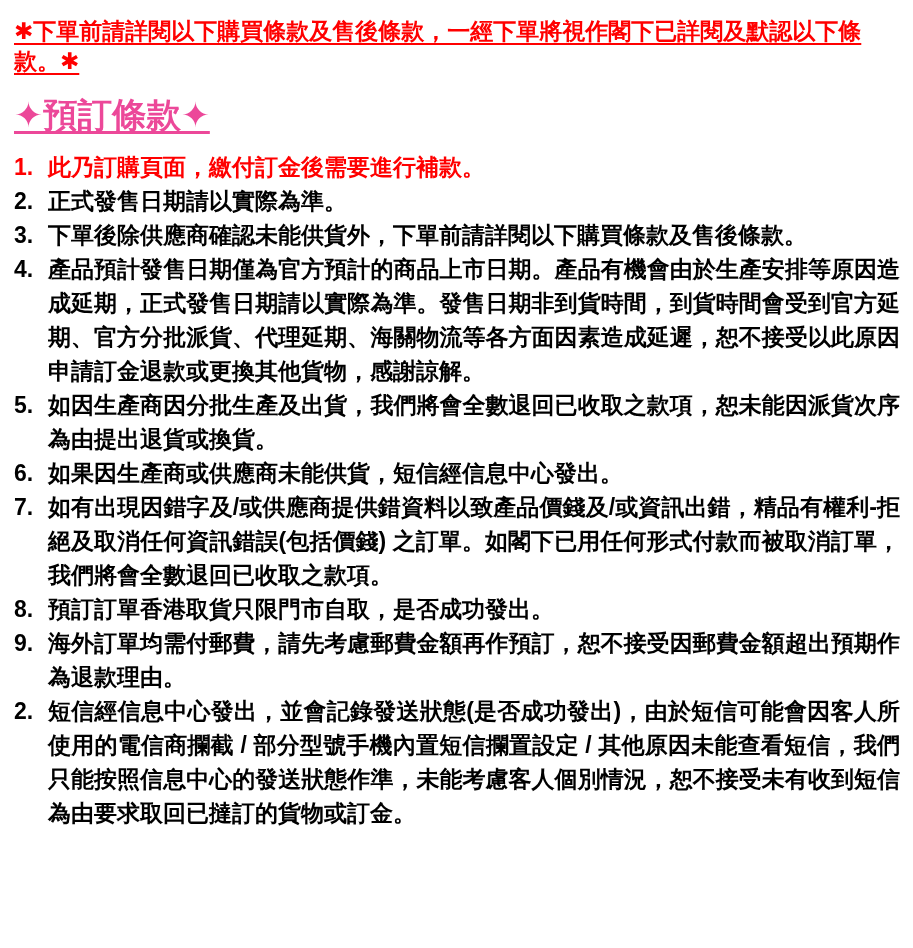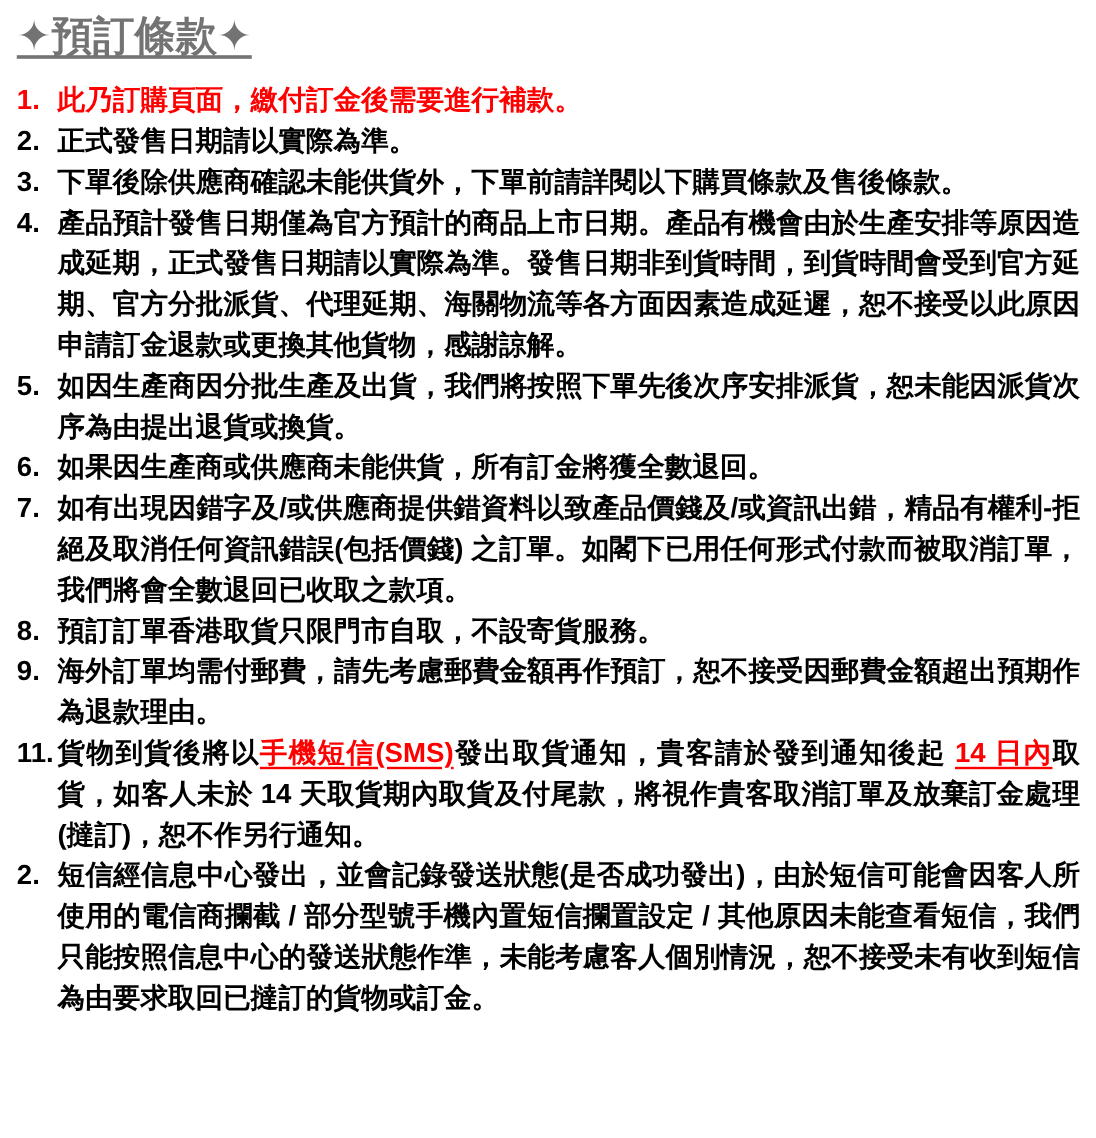--- a/index.html
+++ b/index.html
@@ -24,21 +24,21 @@
   }
   .notice-header {
     color: #ff0000;
     text-decoration: underline;
     text-underline-offset: 4px;
     margin: 0 0 24px 0;
     line-height: 30px;
   }
   .section-title {
     display: inline-block;
-    color: #737373;
+    color: #ec4899;
     text-decoration: underline;
     text-underline-offset: 4px;
     margin: 0 0 20px 0;
     line-height: 30px;
   }
   .terms { margin: 0; padding: 0; }
   .term {
     display: grid;
     grid-template-columns: 34px minmax(0, 1fr);
     align-items: start;
@@ -59,20 +59,21 @@
     color: #ff0000;
     text-decoration: underline;
     text-underline-offset: 4px;
   }
 </style>
 </head>
 <body>
 
 <div class="page">
 
+  <p class="notice-header">✱下單前請詳閱以下購買條款及售後條款，一經下單將視作閣下已詳閱及默認以下條款。✱</p>
 
   <h2 class="section-title">✦預訂條款✦</h2>
 
   <div class="terms">
 
     <div class="term red-item">
       <span class="num">1.</span>
       <p class="body"><span class="seg-red">此乃訂購頁面，繳付訂金後需要進行補款。</span></p>
     </div>
 
@@ -86,48 +87,44 @@
       <p class="body"><span>下單後除供應商確認未能供貨外，下單前請詳閱以下購買條款及售後條款。</span></p>
     </div>
 
     <div class="term">
       <span class="num">4.</span>
       <p class="body"><span>產品預計發售日期僅為官方預計的商品上市日期。產品有機會由於生產安排等原因造成延期，正式發售日期請以實際為準。發售日期非到貨時間，到貨時間會受到官方延期、官方分批派貨、代理延期、海關物流等各方面因素造成延遲，恕不接受以此原因申請訂金退款或更換其他貨物，感謝諒解。</span></p>
     </div>
 
     <div class="term">
       <span class="num">5.</span>
-      <p class="body"><span>如因生產商因分批生產及出貨，我們將按照下單先後次序安排派貨，恕未能因派貨次序為由提出退貨或換貨。</span></p>
+      <p class="body"><span>如因生產商因分批生產及出貨，我們將會全數退回已收取之款項，恕未能因派貨次序為由提出退貨或換貨。</span></p>
     </div>
 
     <div class="term">
       <span class="num">6.</span>
-      <p class="body"><span>如果因生產商或供應商未能供貨，所有訂金將獲全數退回。</span></p>
+      <p class="body"><span>如果因生產商或供應商未能供貨，短信經信息中心發出。</span></p>
     </div>
 
     <div class="term">
       <span class="num">7.</span>
       <p class="body"><span>如有出現因錯字及/或供應商提供錯資料以致產品價錢及/或資訊出錯，精品有權利-拒絕及取消任何資訊錯誤(包括價錢) 之訂單。如閣下已用任何形式付款而被取消訂單，我們將會全數退回已收取之款項。</span></p>
     </div>
 
     <div class="term">
       <span class="num">8.</span>
-      <p class="body"><span>預訂訂單香港取貨只限門市自取，不設寄貨服務。</span></p>
+      <p class="body"><span>預訂訂單香港取貨只限門市自取，是否成功發出。</span></p>
     </div>
 
     <div class="term">
       <span class="num">9.</span>
       <p class="body"><span>海外訂單均需付郵費，請先考慮郵費金額再作預訂，恕不接受因郵費金額超出預期作為退款理由。</span></p>
     </div>
 
 
-    <div class="term">
-      <span class="num">11.</span>
-      <p class="body"><span>貨物到貨後將以</span><span class="seg-red-underline">手機短信(SMS)</span><span>發出取貨通知，貴客請於發到通知後起 </span><span class="seg-red-underline">14 日內</span><span>取貨，如客人未於 14 天取貨期內取貨及付尾款，將視作貴客取消訂單及放棄訂金處理(撻訂)，恕不作另行通知。</span></p>
-    </div>
 
     <div class="term">
       <span class="num">2.</span>
       <p class="body"><span>短信經信息中心發出，並會記錄發送狀態(是否成功發出)，由於短信可能會因客人所使用的電信商攔截 / 部分型號手機內置短信攔置設定 / 其他原因未能查看短信，我們只能按照信息中心的發送狀態作準，未能考慮客人個別情況，恕不接受未有收到短信為由要求取回已撻訂的貨物或訂金。</span></p>
     </div>
 
   </div>
 </div>
 
 </body></html>

